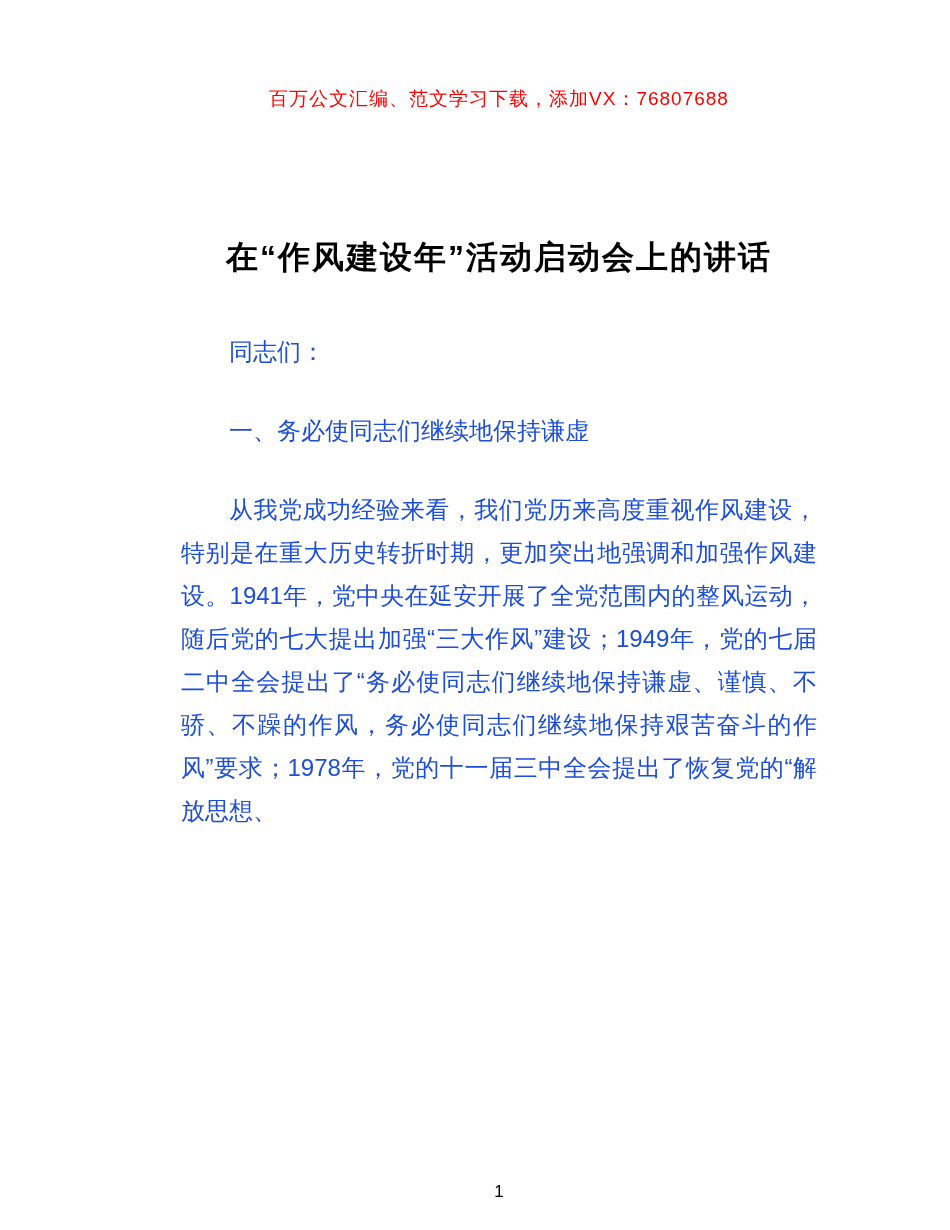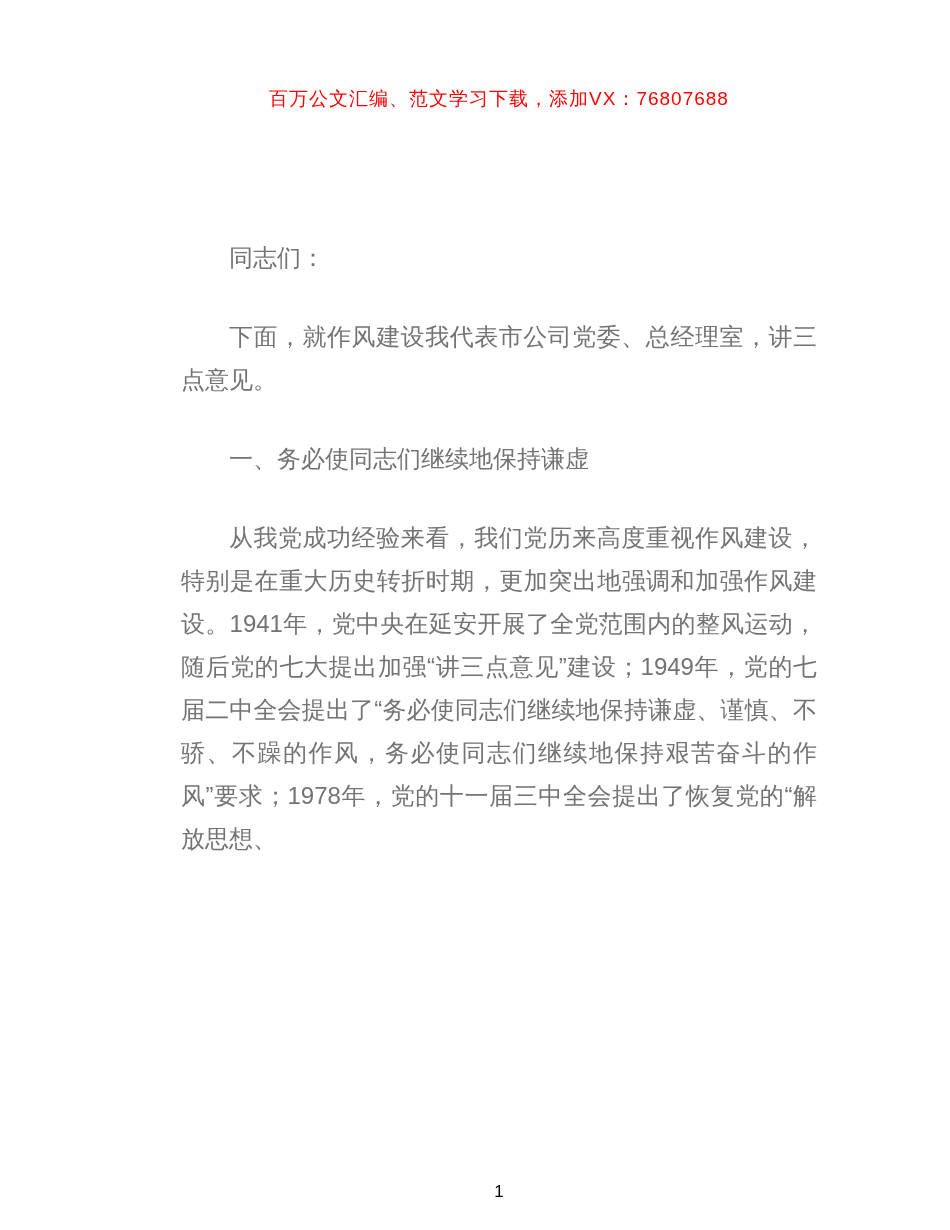--- a/index.html
+++ b/index.html
@@ -34,21 +34,21 @@
     letter-spacing: 2px;
     margin: 0 0 26px 0;
     color: #000000;
   }
   .para {
     font-size: 24px;
     line-height: 43px;
     text-align: justify;
     text-indent: 2em;
     margin: 0 0 12px 0;
-    color: #737373;
+    color: #1d4ed8;
   }
   .footer {
     position: absolute;
     left: 0;
     bottom: 40px;
     width: 100%;
     text-align: center;
   }
   .pagenum {
     font-size: 17px;
@@ -58,24 +58,24 @@
 </head>
 <body>
 
 <div class="page">
 
   <div class="promo">
     <span>百万公文汇编、范文学习下载，添加VX：76807688</span>
   </div>
 
   <div class="content">
+    <h1 class="title">在“作风建设年”活动启动会上的讲话</h1>
 
     <p class="para">同志们：</p>
-    <p class="para">下面，就作风建设我代表市公司党委、总经理室，讲三点意见。</p>
     <p class="para">一、务必使同志们继续地保持谦虚</p>
-    <p class="para">从我党成功经验来看，我们党历来高度重视作风建设，特别是在重大历史转折时期，更加突出地强调和加强作风建设。1941年，党中央在延安开展了全党范围内的整风运动，随后党的七大提出加强“讲三点意见”建设；1949年，党的七届二中全会提出了“务必使同志们继续地保持谦虚、谨慎、不骄、不躁的作风，务必使同志们继续地保持艰苦奋斗的作风”要求；1978年，党的十一届三中全会提出了恢复党的“解放思想、</p>
+    <p class="para">从我党成功经验来看，我们党历来高度重视作风建设，特别是在重大历史转折时期，更加突出地强调和加强作风建设。1941年，党中央在延安开展了全党范围内的整风运动，随后党的七大提出加强“三大作风”建设；1949年，党的七届二中全会提出了“务必使同志们继续地保持谦虚、谨慎、不骄、不躁的作风，务必使同志们继续地保持艰苦奋斗的作风”要求；1978年，党的十一届三中全会提出了恢复党的“解放思想、</p>
   </div>
 
   <div class="footer">
     <span class="pagenum">1</span>
   </div>
 
 </div>
 
 </body></html>

